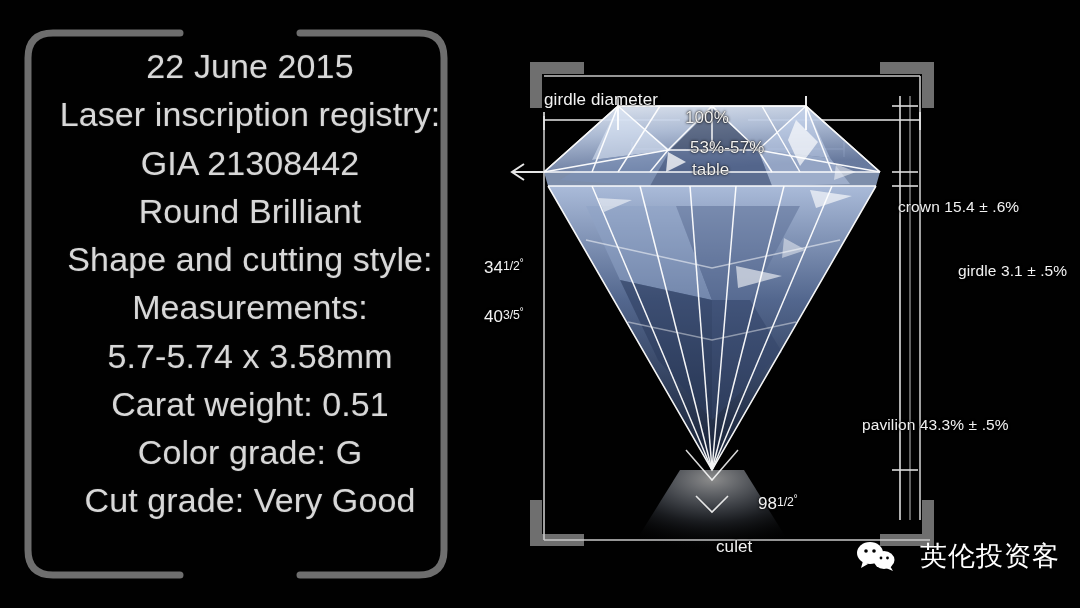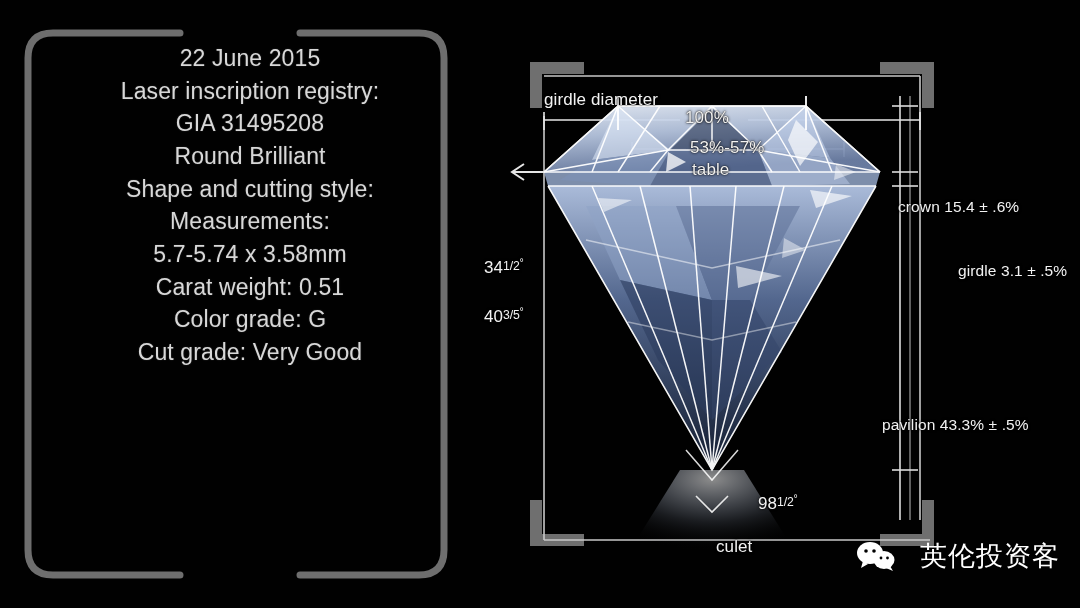--- a/index.html
+++ b/index.html
@@ -50,21 +50,21 @@
     height: 524px;
     display: flex;
     flex-direction: column;
     align-items: center;
     justify-content: flex-start;
     text-align: center;
   }
 
   .cert-line {
     color: #d8d8d8;
-    font-size: 23px;
+    font-size: 34px;
     line-height: 1.42;
     letter-spacing: 0.1px;
     white-space: nowrap;
     text-shadow: 0 0 2px rgba(255,255,255,0.18);
     font-weight: 300;
   }
 
   
   #diagram {
     position: absolute;
@@ -135,21 +135,21 @@
     <svg class="cert-frame-svg" viewBox="0 0 500 608">
 
       <path d="M 180 33 L 53 33 Q 28 33 28 58 L 28 550 Q 28 575 53 575 L 180 575" fill="none" stroke="#6e6e6e" stroke-width="7" stroke-linecap="round"></path>
 
       <path d="M 300 33 L 419 33 Q 444 33 444 58 L 444 550 Q 444 575 419 575 L 300 575" fill="none" stroke="#6e6e6e" stroke-width="7" stroke-linecap="round"></path>
     </svg>
 
     <div id="cert-lines">
       <div class="cert-line">22 June 2015</div>
       <div class="cert-line">Laser inscription registry:</div>
-      <div class="cert-line">GIA 31495208</div>
+      <div class="cert-line">GIA 21308442</div>
       <div class="cert-line">Round Brilliant</div>
       <div class="cert-line">Shape and cutting style:</div>
       <div class="cert-line">Measurements:</div>
       <div class="cert-line">5.7-5.74 x 3.58mm</div>
       <div class="cert-line">Carat weight: 0.51</div>
       <div class="cert-line">Color grade: G</div>
       <div class="cert-line">Cut grade: Very Good</div>
     </div>
   </div>
 
@@ -317,21 +317,21 @@
     <div class="dim-label big" style="left:185px; top:108px;">100%</div>
 
     <div class="dim-label big" style="left:190px; top:138px;">53%-57%</div>
 
     <div class="dim-label big" style="left:192px; top:160px;">table</div>
 
     <div class="dim-label" style="left:398px; top:198px;">crown 15.4 ± .6%</div>
 
     <div class="dim-label" style="left:458px; top:262px;">girdle 3.1 ± .5%</div>
 
-    <div class="dim-label" style="left:382px; top:416px;">pavilion 43.3% ± .5%</div>
+    <div class="dim-label" style="left:362px; top:416px;">pavilion 43.3% ± .5%</div>
 
     <div class="dim-label big" style="left:216px; top:537px;">culet</div>
 
     <div class="dim-label big" style="left:-16px; top:228px;margin-top:28px;">
       <span>34</span><span class="frac">1/2</span><span class="deg">°</span>
     </div>
 
     <div class="dim-label big" style="left:-16px; top:305px;">
       <span>40</span><span class="frac">3/5</span><span class="deg">°</span>
     </div>

